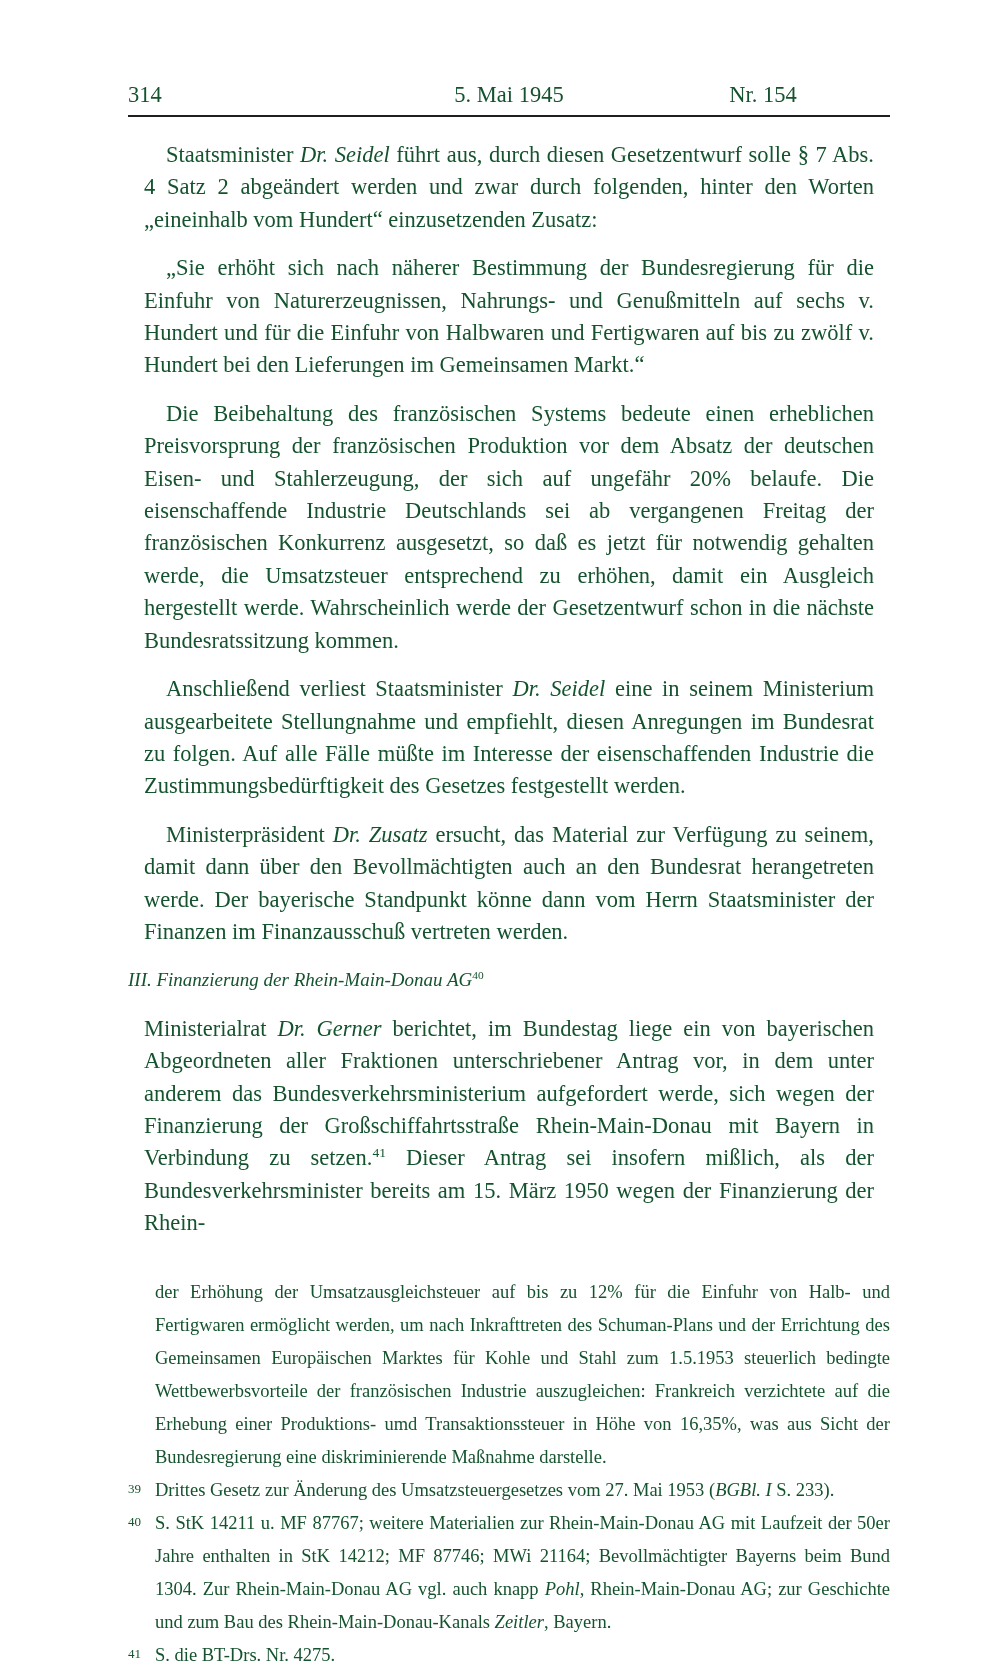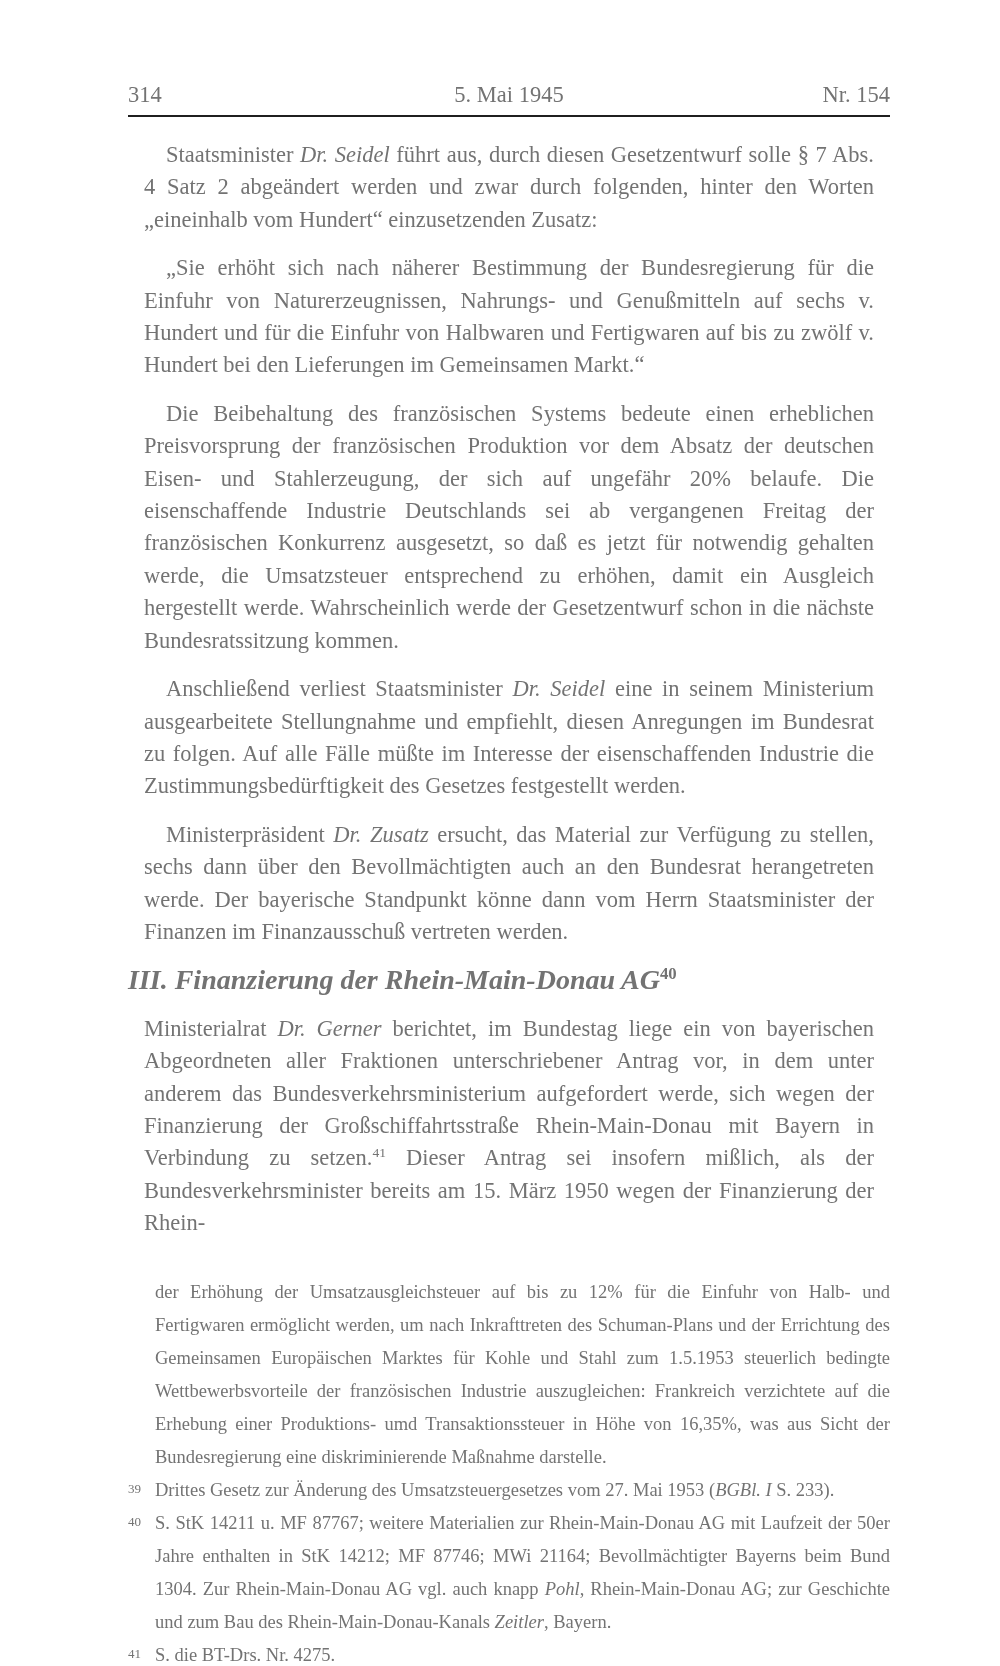--- a/index.html
+++ b/index.html
@@ -1,60 +1,60 @@
 <!DOCTYPE html>
 <html lang="de"><head>
 <meta charset="utf-8">
 <style>
   html, body { margin: 0; padding: 0; background: #ffffff; }
   .page {
     position: relative;
     width: 1000px;
     height: 1666px;
     background: #ffffff;
-    color: #737373;
+    color: #14532d;
     font-family: "Liberation Serif", serif;
     overflow: hidden;
   }
   .column {
     position: absolute;
     left: 128px;
     top: 82px;
     width: 762px;
   }
   .header {
     display: flex;
     align-items: baseline;
     font-size: 22.5px;
     line-height: 26px;
   }
   .header > div { flex: 1; }
   .header .h-center { text-align: center; }
-  .header .h-right { text-align: right; }
+  .header .h-right { text-align: center; }
   .header-rule {
     height: 0;
     border: 0;
     border-top: 2px solid #1f1f1f;
     margin: 7px 0 0 0;
   }
   .body-content {
     margin-top: 22px;
     font-size: 22.5px;
     line-height: 32.4px;
     text-align: justify;
     hyphens: none;
   }
   .para { margin: 16px; }
   .para.indent { text-indent: 22px; }
   .para.noindent { text-indent: 0; }
   .heading {
     margin: 10px 0 4px 0;
-    font-size: 28px;
+    font-size: 19px;
     line-height: 32.4px;
-    font-weight: bold;
+    font-weight: normal;
     font-style: italic;
     text-align: left;
   }
   .heading .sup { font-style: normal; }
   em { font-style: italic; }
   .sup {
     font-size: 0.6em;
     vertical-align: super;
     line-height: 0;
   }
@@ -87,21 +87,21 @@
       <div class="h-center">5. Mai 1945</div>
       <div class="h-right">Nr. 154</div>
     </div>
     <hr class="header-rule">
 
     <div class="body-content">
         <p class="para indent"><span>Staatsminister </span><em>Dr. Seidel</em><span> führt aus, durch diesen Gesetzentwurf solle § 7 Abs. 4 Satz 2 abgeändert werden und zwar durch folgenden, hinter den Worten „eineinhalb vom Hundert“ einzusetzenden Zusatz:</span></p>
         <p class="para indent"><span>„Sie erhöht sich nach näherer Bestimmung der Bundesregierung für die Einfuhr von Naturerzeugnissen, Nahrungs- und Genußmitteln auf sechs v. Hundert und für die Einfuhr von Halbwaren und Fertigwaren auf bis zu zwölf v. Hundert bei den Lieferungen im Gemeinsamen Markt.“</span></p>
         <p class="para indent"><span>Die Beibehaltung des französischen Systems bedeute einen erheblichen Preisvorsprung der französischen Produktion vor dem Absatz der deutschen Eisen- und Stahlerzeugung, der sich auf ungefähr 20% belaufe. Die eisenschaffende Industrie Deutschlands sei ab vergangenen Freitag der französischen Konkurrenz ausgesetzt, so daß es jetzt für notwendig gehalten werde, die Umsatzsteuer entsprechend zu erhöhen, damit ein Ausgleich hergestellt werde. Wahrscheinlich werde der Gesetzentwurf schon in die nächste Bundesratssitzung kommen.</span></p>
         <p class="para indent"><span>Anschließend verliest Staatsminister </span><em>Dr. Seidel</em><span> eine in seinem Ministerium ausgearbeitete Stellungnahme und empfiehlt, diesen Anregungen im Bundesrat zu folgen. Auf alle Fälle müßte im Interesse der eisenschaffenden Industrie die Zustimmungsbedürftigkeit des Gesetzes festgestellt werden.</span></p>
-        <p class="para indent"><span>Ministerpräsident </span><em>Dr. Zusatz</em><span> ersucht, das Material zur Verfügung zu stellen, sechs dann über den Bevollmächtigten auch an den Bundesrat herangetreten werde. Der bayerische Standpunkt könne dann vom Herrn Staatsminister der Finanzen im Finanzausschuß vertreten werden.</span></p>
+        <p class="para indent"><span>Ministerpräsident </span><em>Dr. Zusatz</em><span> ersucht, das Material zur Verfügung zu seinem, damit dann über den Bevollmächtigten auch an den Bundesrat herangetreten werde. Der bayerische Standpunkt könne dann vom Herrn Staatsminister der Finanzen im Finanzausschuß vertreten werden.</span></p>
         <h2 class="heading"><em>III. Finanzierung der Rhein-Main-Donau AG</em><sup class="sup">40</sup></h2>
         <p class="para noindent"><span>Ministerialrat </span><em>Dr. Gerner</em><span> berichtet, im Bundestag liege ein von bayerischen Abgeordneten aller Fraktionen unterschriebener Antrag vor, in dem unter anderem das Bundesverkehrsministerium aufgefordert werde, sich wegen der Finanzierung der Großschiffahrtsstraße Rhein-Main-Donau mit Bayern in Verbindung zu setzen.</span><sup class="sup">41</sup><span> Dieser Antrag sei insofern mißlich, als der Bundesverkehrsminister bereits am 15. März 1950 wegen der Finanzierung der Rhein-</span></p>
       </div>
 
     <div class="footnotes">
         <div class="footnote"><span>der Erhöhung der Umsatzausgleichsteuer auf bis zu 12% für die Einfuhr von Halb- und Fertigwaren ermöglicht werden, um nach Inkrafttreten des Schuman-Plans und der Errichtung des Gemeinsamen Europäischen Marktes für Kohle und Stahl zum 1.5.1953 steuerlich bedingte Wettbewerbsvorteile der französischen Industrie auszugleichen: Frankreich verzichtete auf die Erhebung einer Produktions- umd Transaktionssteuer in Höhe von 16,35%, was aus Sicht der Bundesregierung eine diskriminierende Maßnahme darstelle.</span></div>
         <div class="footnote"><span class="fn-num">39</span><span>Drittes Gesetz zur Änderung des Umsatzsteuergesetzes vom 27. Mai 1953 (</span><em>BGBl. I</em><span> S. 233).</span></div>
         <div class="footnote"><span class="fn-num">40</span><span>S. StK 14211 u. MF 87767; weitere Materialien zur Rhein-Main-Donau AG mit Laufzeit der 50er Jahre enthalten in StK 14212; MF 87746; MWi 21164; Bevollmächtigter Bayerns beim Bund 1304. Zur Rhein-Main-Donau AG vgl. auch knapp </span><em>Pohl</em><span>, Rhein-Main-Donau AG; zur Geschichte und zum Bau des Rhein-Main-Donau-Kanals </span><em>Zeitler</em><span>, Bayern.</span></div>
         <div class="footnote"><span class="fn-num">41</span><span>S. die BT-Drs. Nr. 4275.</span></div>
       </div>

